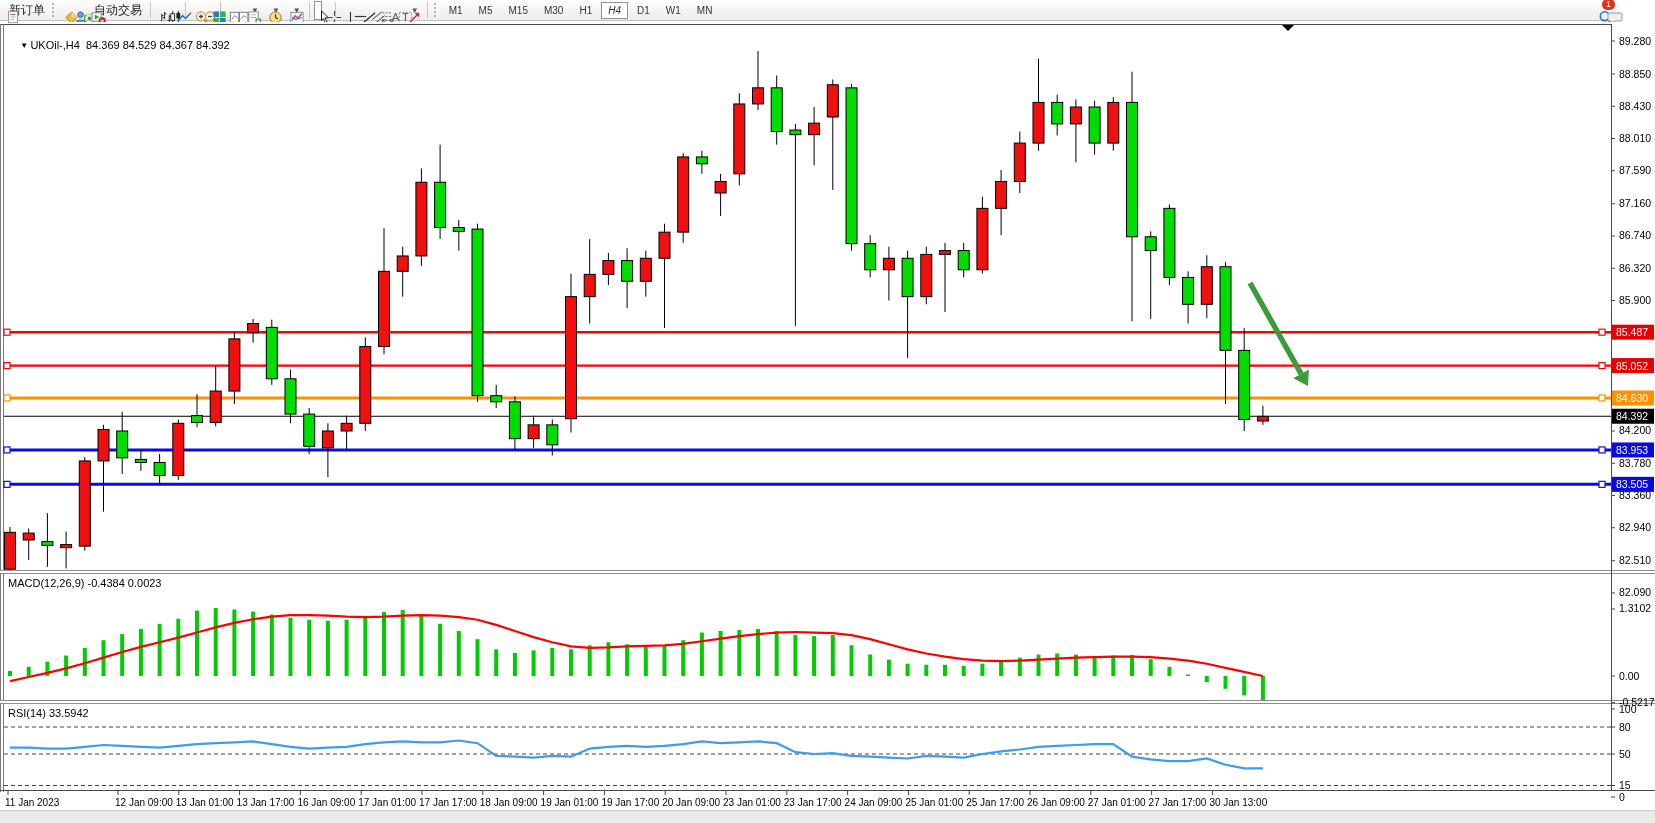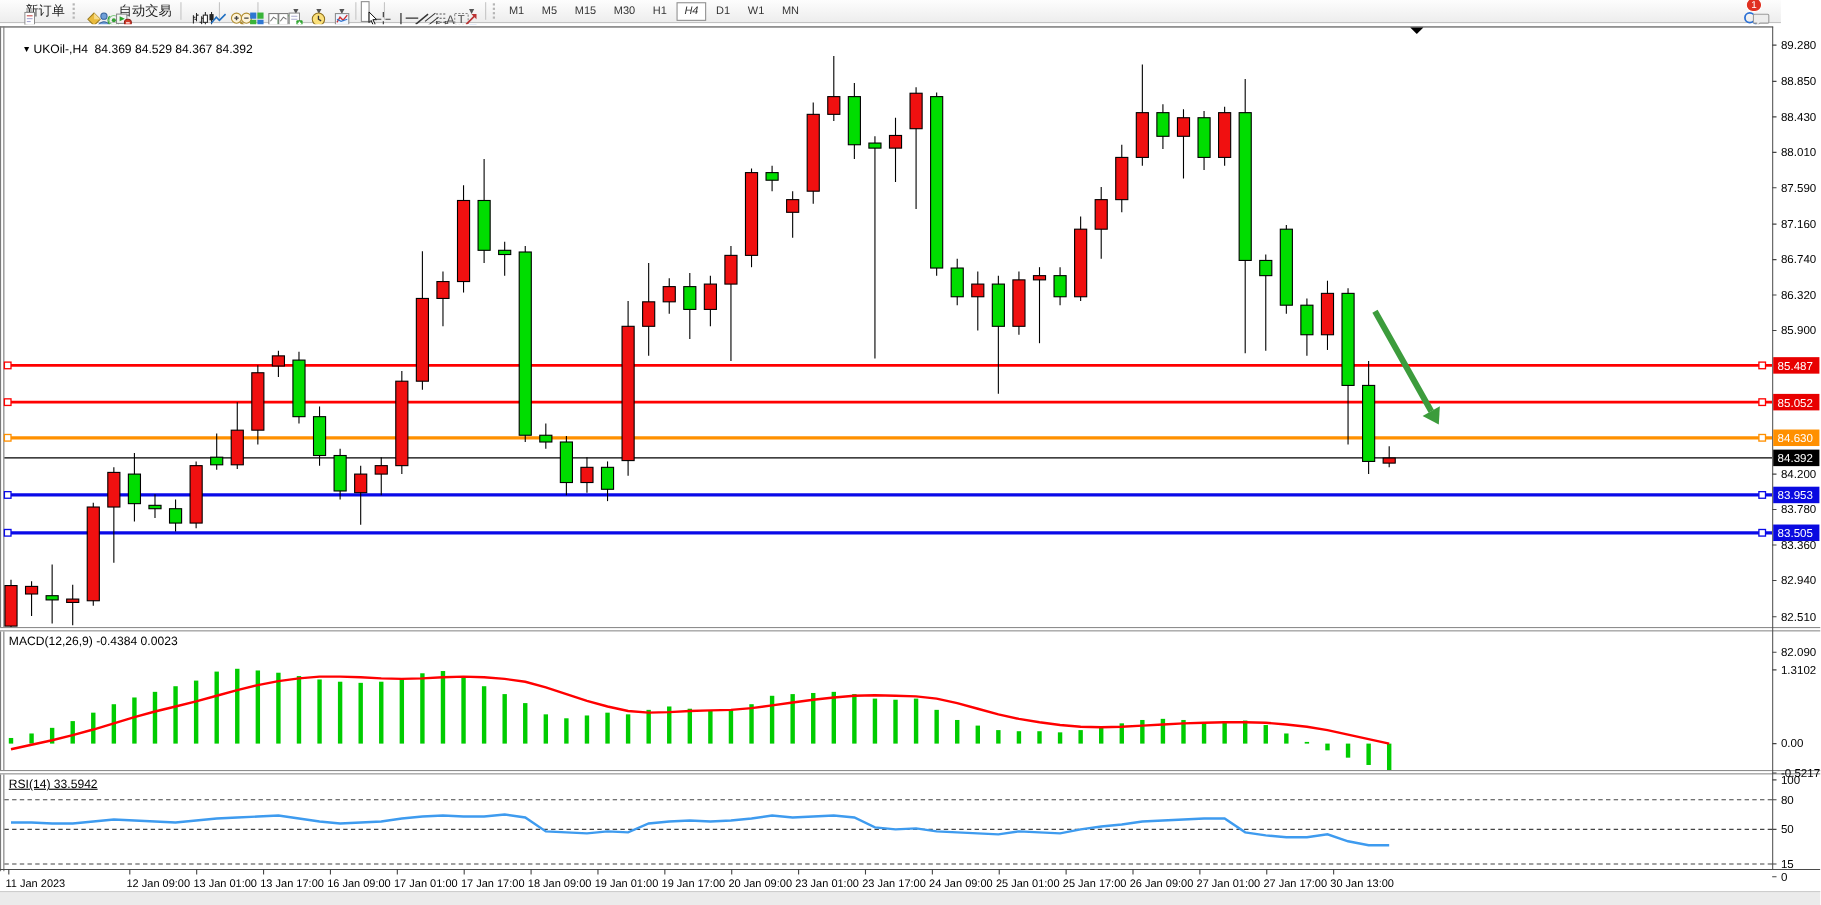--- a/index.html
+++ b/index.html
@@ -1,21 +1,21 @@
 <!DOCTYPE html>
 <html><head>
 <meta charset="utf-8">
 <style>
   html,body{margin:0;padding:0;background:#fff;}
   body{width:1655px;height:823px;position:relative;overflow:hidden;
        font-family:"Liberation Sans","DejaVu Sans",sans-serif;-webkit-font-smoothing:none;}
   
   .toolbar{position:absolute;left:0;top:0;width:1619px;height:21px;
            background:linear-gradient(#fdfdfd,#ededed);border-bottom:1px solid #c2c2c2;
-           display:flex;align-items:center;padding:0 16px;box-sizing:border-box;gap:1px;}
+           display:flex;align-items:center;padding:0 2px;box-sizing:border-box;gap:1px;}
   .tbtn{display:inline-flex;align-items:center;gap:3px;height:19px;padding:0 3px;
         border:1px solid transparent;background:transparent;font-size:12px;color:#222;
         font-family:inherit;white-space:nowrap;}
   .tbtn.active{border:1px solid #8f8f8f;background:#fff;}
   .tbtn .dd{font-size:8px;color:#555;margin-left:1px;}
   .sep{width:1px;height:16px;background:#c6c6c6;margin:0 3px;}
   .handle{width:3px;height:14px;border-left:2px dotted #b5b5b5;margin:0 2px;}
   .tf{font-size:10px;color:#333;padding:2px 6px;border:1px solid transparent;letter-spacing:0;}
   .tf.active{border:1px solid #8f8f8f;background:#fff;font-style:italic;}
   .spacer{flex:1;}
@@ -308,21 +308,21 @@
 <div class="chartframe">
   <div class="topborder"></div>
   <div class="bl1"></div>
   <div class="bl2"></div>
 
   <div class="ovl" style="left:8px;top:5px;">
     <span style="font-size:8px;vertical-align:1px;">▼ </span><span>UKOil-,H4  84.369 84.529 84.367 84.392</span>
   </div>
 
   <div class="ovl" style="left:8px;top:555px;">MACD(12,26,9) -0.4384 0.0023</div>
-  <div class="ovl" style="left:8px;top:685px;text-decoration:underline;">RSI(14) 33.5942</div>
+  <div class="ovl" style="left:8px;top:685px;">RSI(14) 33.5942</div>
 
   <div class="paneSep" style="top:548px;"></div>
   <div class="paneSep" style="top:678px;"></div>
 
   <svg id="svg-main" width="1612" height="546" viewBox="0 24 1612 546" style="left:0;top:2px;">
       <line x1="4" y1="332.1886100000005" x2="1611" y2="332.1886100000005" stroke="#ff0000" stroke-width="2.4"></line>
       <rect x="4" y="329.1886100000005" width="6" height="6" fill="#fff" stroke="#ff0000" stroke-width="1.2"></rect>
       <rect x="1599" y="329.1886100000005" width="6" height="6" fill="#fff" stroke="#ff0000" stroke-width="1.2"></rect>
       <line x1="4" y1="365.5835599999996" x2="1611" y2="365.5835599999996" stroke="#ff0000" stroke-width="2.4"></line>
       <rect x="4" y="362.5835599999996" width="6" height="6" fill="#fff" stroke="#ff0000" stroke-width="1.2"></rect>

